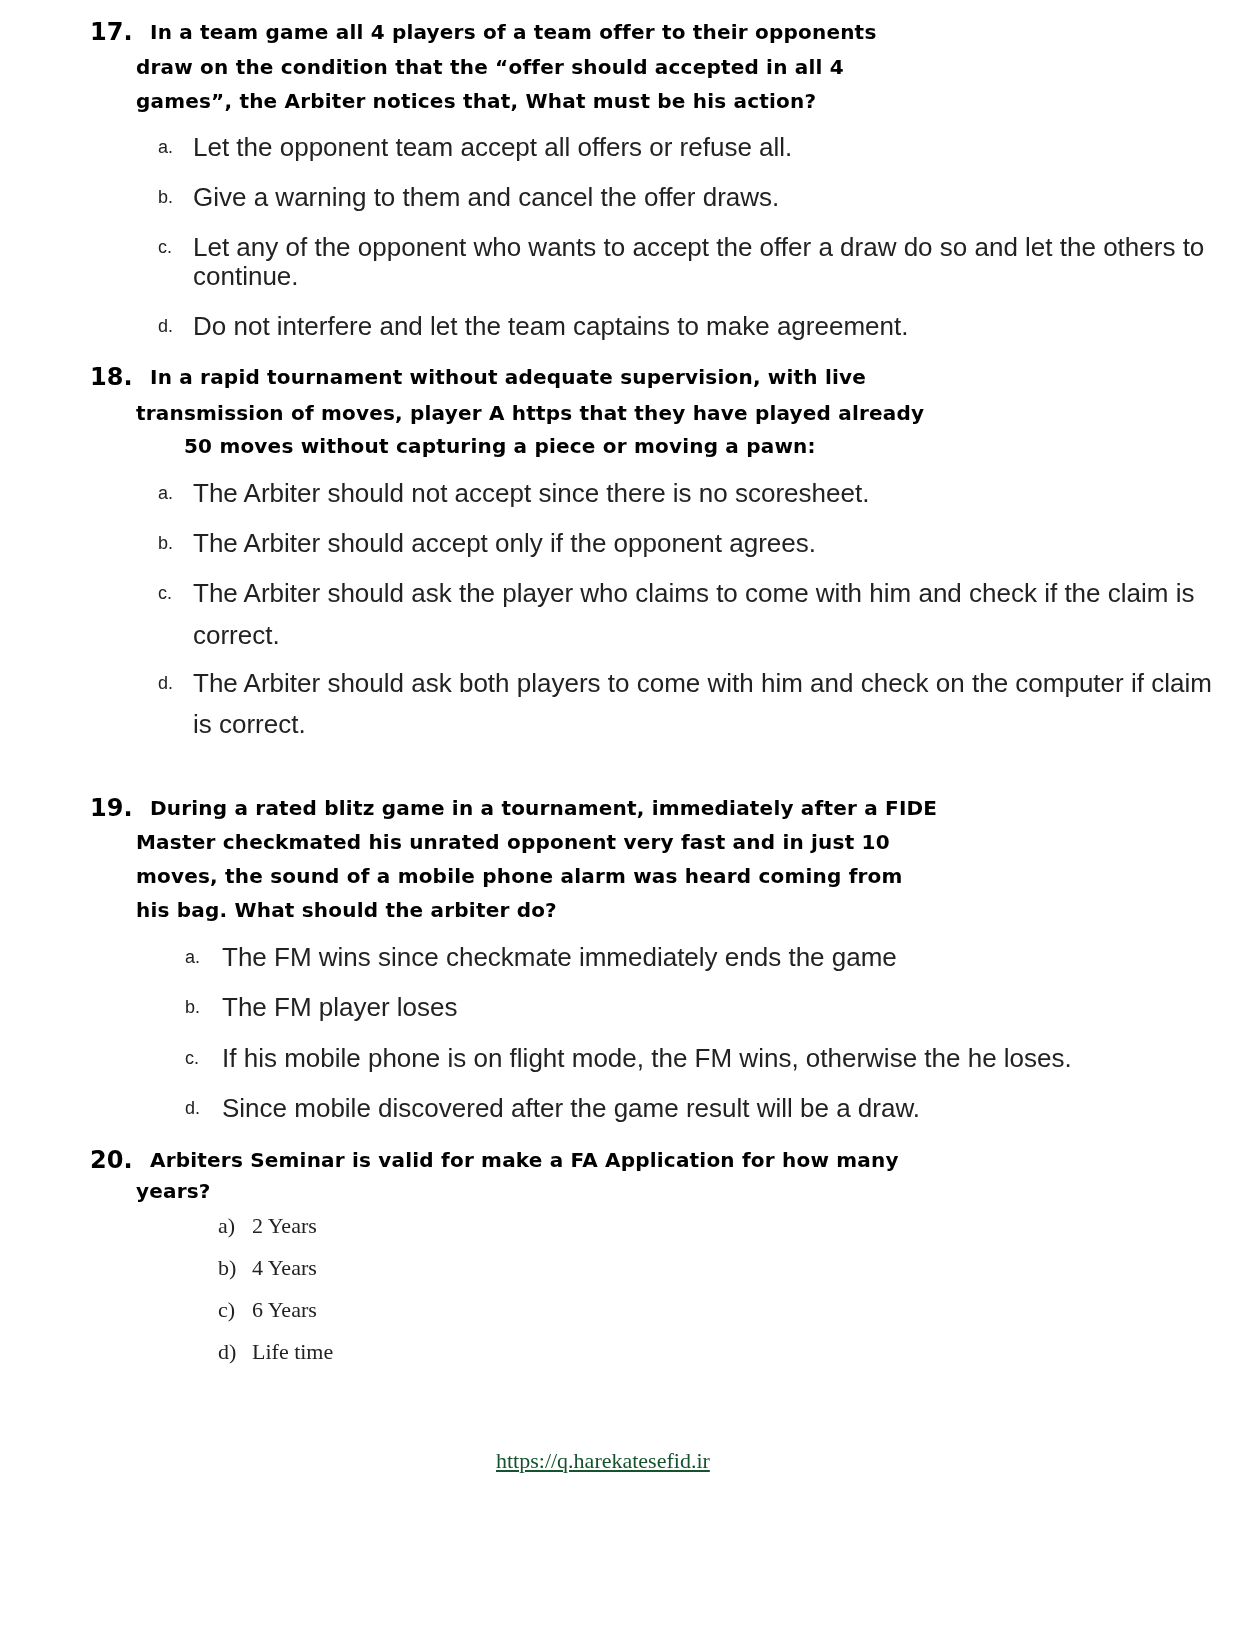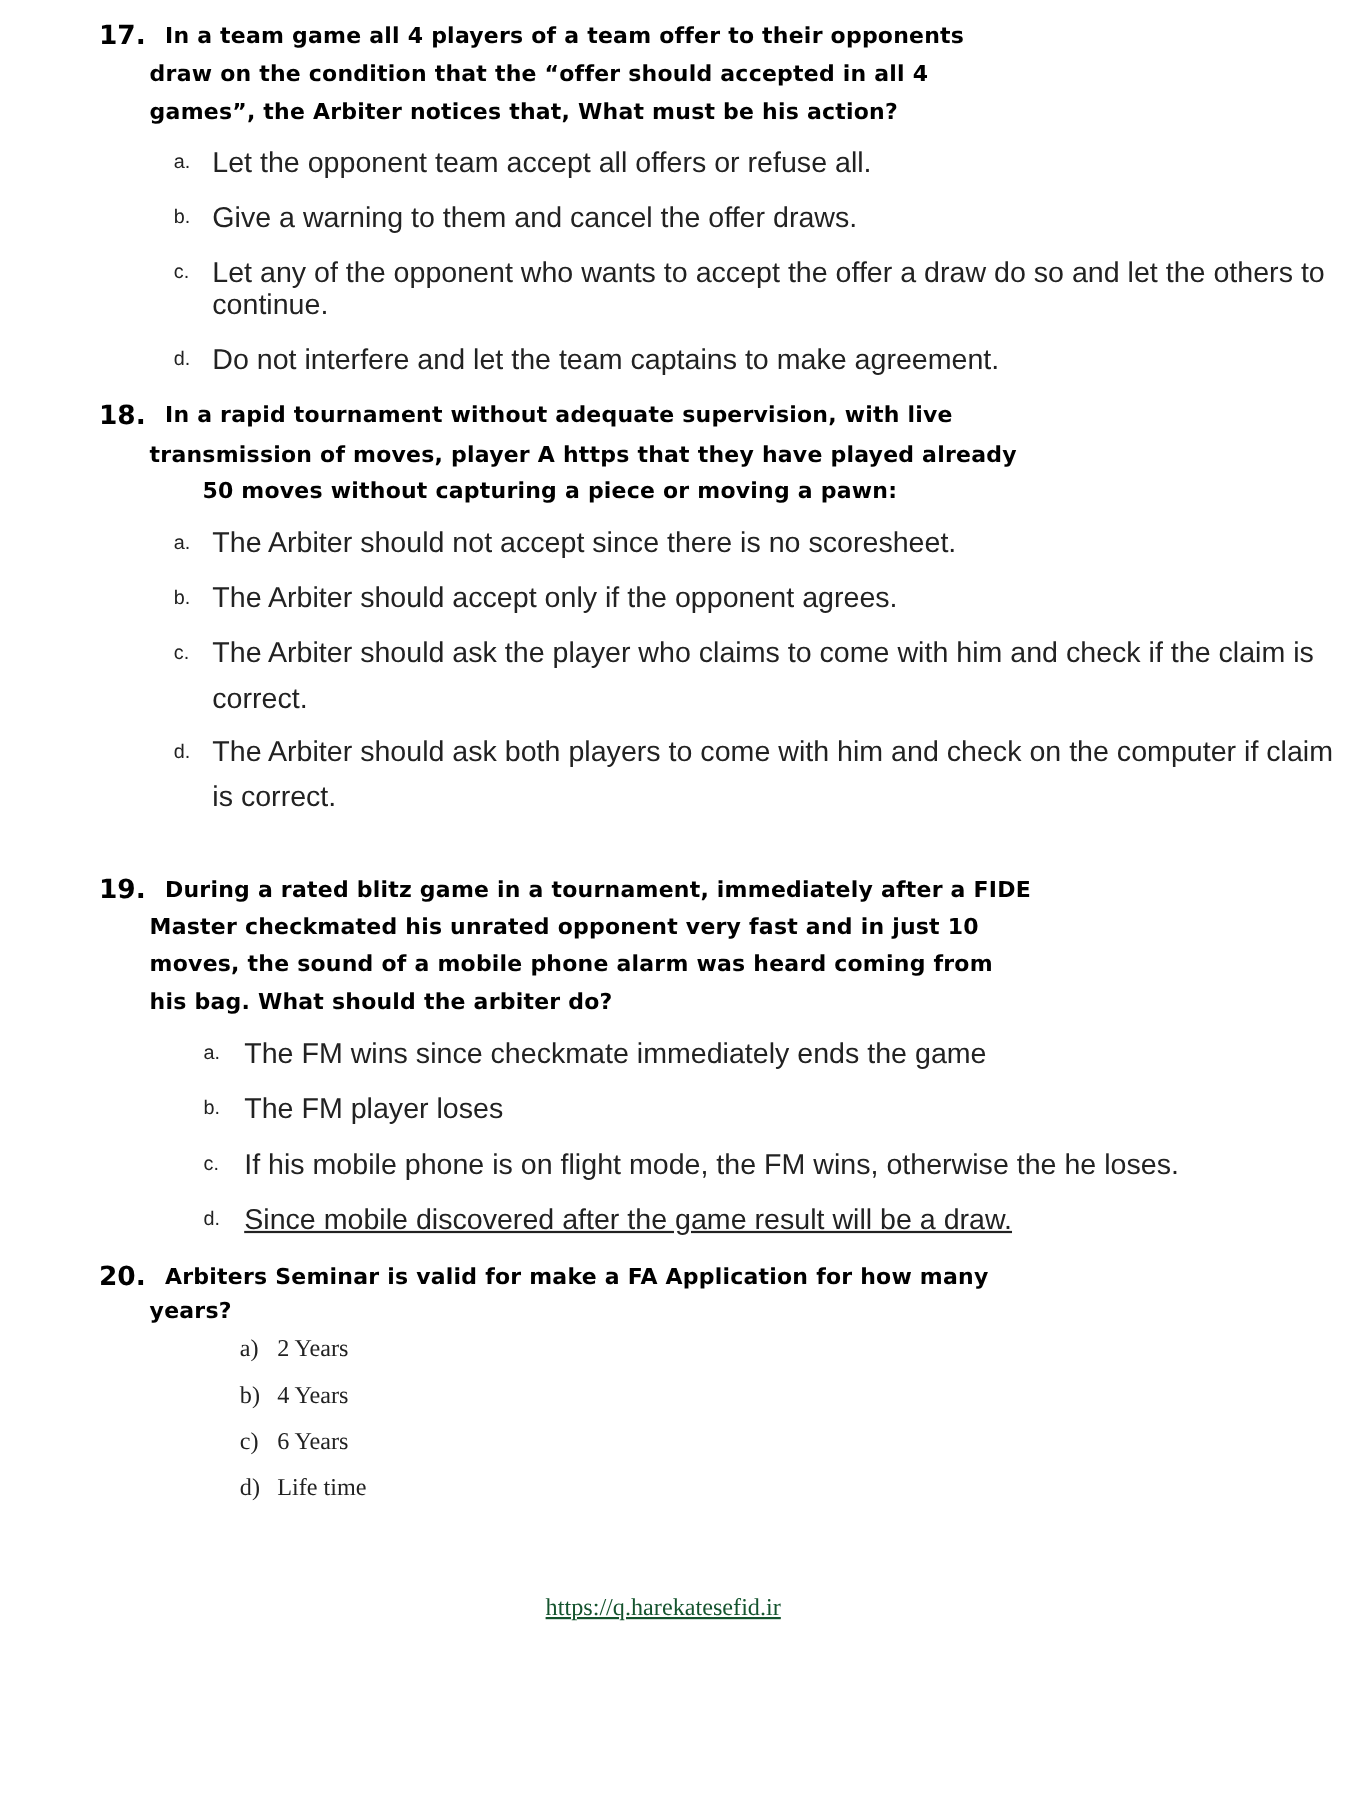--- a/index.html
+++ b/index.html
@@ -80,21 +80,21 @@
   <div>
     <span class="abs optl" style="left:185px; top:992px;">b.</span>
     <span class="abs opt" style="left:222px; top:992px;">The FM player loses</span>
   </div>
   <div>
     <span class="abs optl" style="left:185px; top:1043px;">c.</span>
     <span class="abs opt" style="left:222px; top:1043px;">If his mobile phone is on flight mode, the FM wins, otherwise the he loses.</span>
   </div>
   <div>
     <span class="abs optl" style="left:185px; top:1093px;">d.</span>
-    <span class="abs opt" style="left:222px; top:1093px;text-decoration:underline;">Since mobile discovered after the game result will be a draw.</span>
+    <span class="abs opt" style="left:222px; top:1093px;">Since mobile discovered after the game result will be a draw.</span>
   </div>
 </div>
 
 <div>
   <span class="abs qnum" style="left:90px; top:1143px;">20.</span>
   <span class="abs qline" style="left:150px; top:1143px;">Arbiters Seminar is valid for make a FA Application for how many</span>
   <span class="abs qline" style="left:136px; top:1174px;">years?</span>
 
   <div>
     <span class="abs sopt" style="left:218px; top:1211px;">a)</span>

